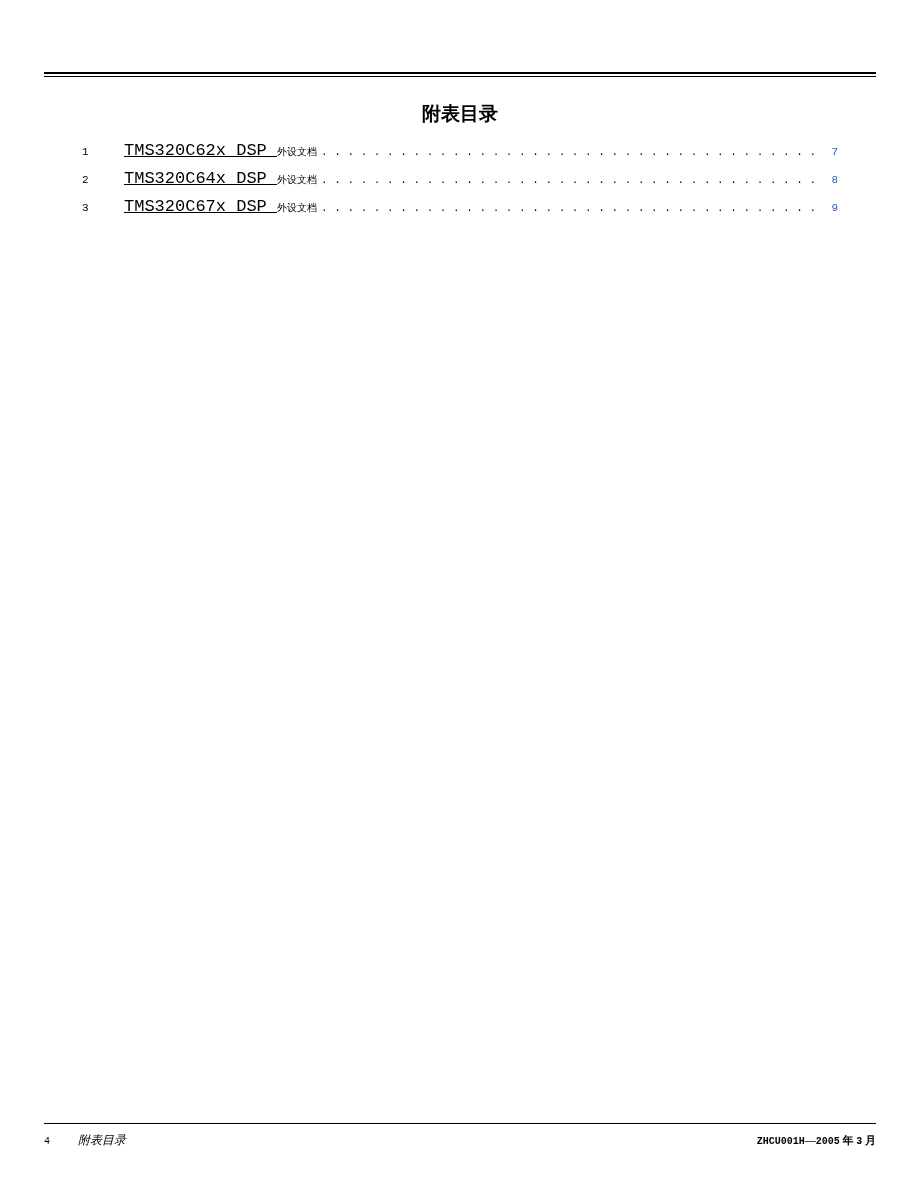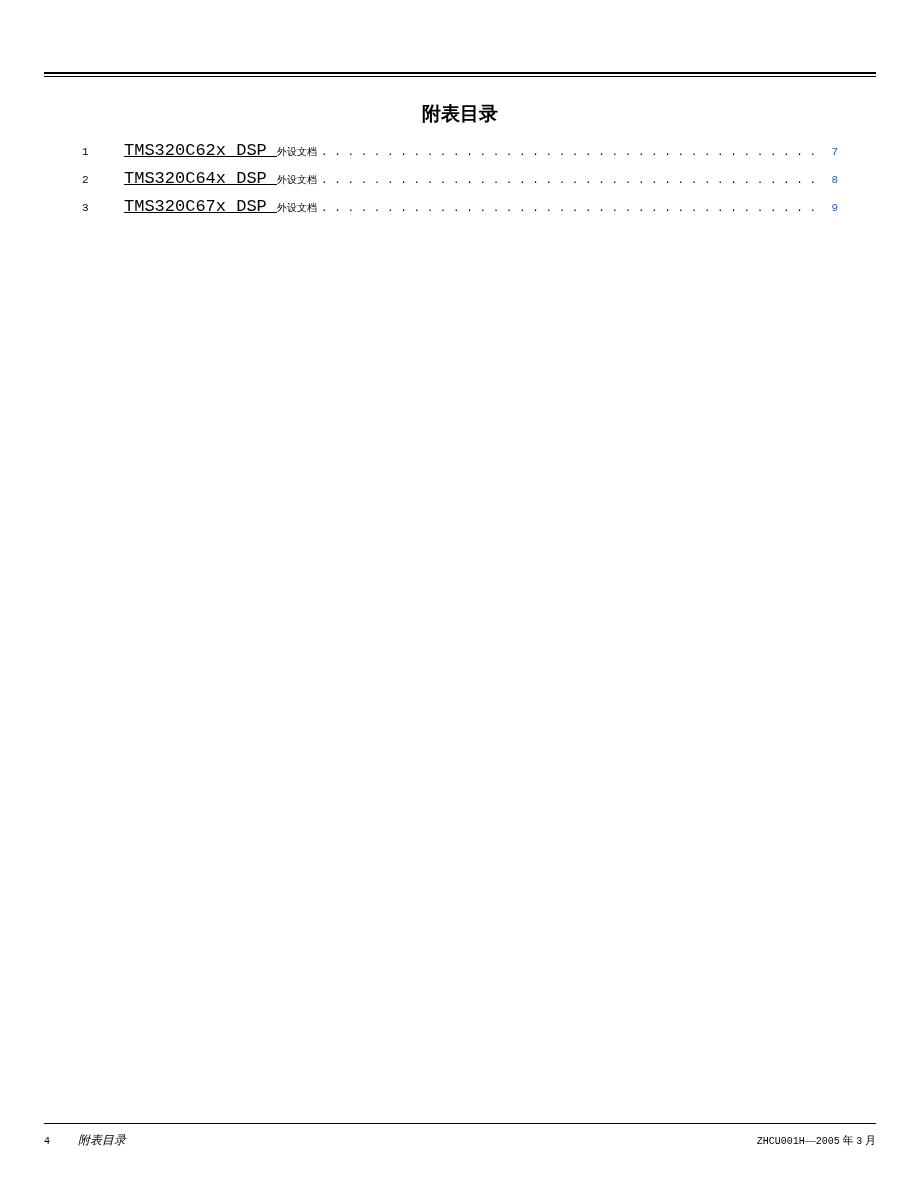--- a/index.html
+++ b/index.html
@@ -133,20 +133,21 @@
     
     .footer-title {
       font-style: italic;
       font-family: 'SimSun', serif;
       font-size: 12px;
     }
     
     .footer-right {
       font-family: 'Courier New', monospace;
       font-size: 10px;
+      font-weight: bold;
     }
     
     .footer-right .cjk {
       font-family: 'SimSun', serif;
       font-size: 11px;
     }
   </style>
 </head>
 <body>
 

